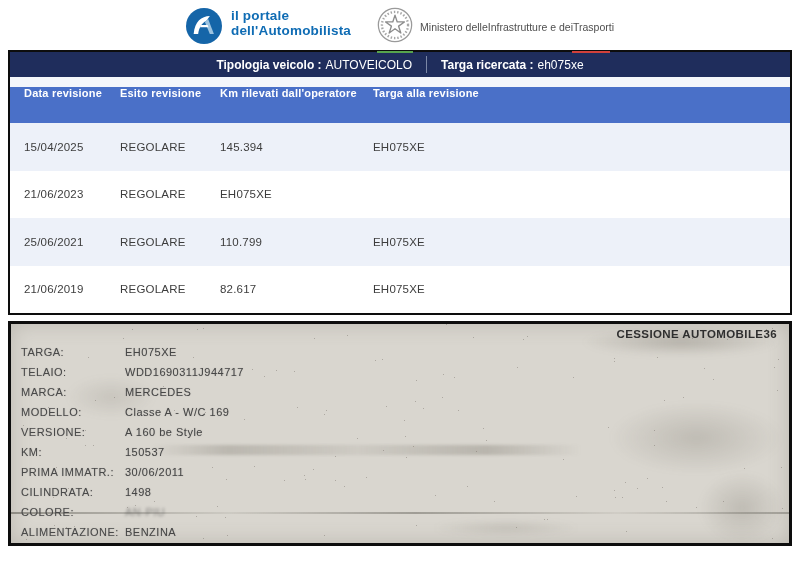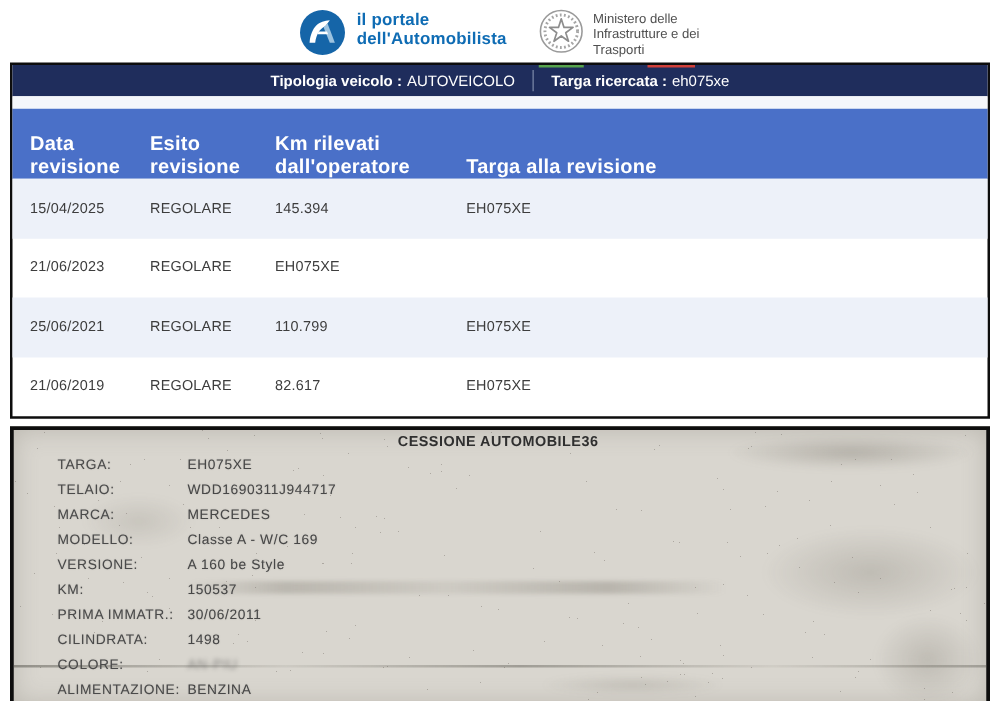--- a/index.html
+++ b/index.html
@@ -7,50 +7,50 @@
               font-family:"Liberation Sans", sans-serif; }
 
   
   .site-header { height:50px; padding-top:5px; display:flex;
                  justify-content:center; align-items:flex-start; gap:26px; }
   .portal-logo { display:flex; gap:9px; padding-top:3px; }
   .portal-text { display:flex; flex-direction:column; color:#0f6cb4;
                  font-weight:bold; font-size:13.5px; line-height:15px; letter-spacing:.2px; }
   .ministry-logo { display:flex; flex-direction:column; padding-top:2px; }
   .ministry-row { display:flex; align-items:center; gap:7px; }
-  .ministry-text { display:flex; flex-direction:column; color:#4f4f4f;
+  .ministry-text { display:flex; flex-direction:row; color:#4f4f4f;
                    font-size:10.5px; line-height:12.5px; }
   .flag-underline { position:relative; height:2px; margin-top:4px; width:100%; }
   .flag-underline .seg-green { position:absolute; left:0; top:0; width:36px; height:2px; background:#57a44d; }
   .flag-underline .seg-red   { position:absolute; right:4px; top:0; width:38px; height:2px; background:#d2403a; }
 
   
   .results-panel { margin:0 8px; border:2px solid #0d0d0d; background:#ffffff; }
   .query-bar { height:25px; background:#1f2d5c; color:#ffffff; display:flex;
                justify-content:center; align-items:center; gap:14px; font-size:12px; }
   .query-item .lbl { font-weight:bold; }
   .query-item .val { font-weight:normal; margin-left:4px;margin-top:47px; }
   .query-divider { width:1px; height:17px; background:#7b87a6; }
   .panel-gap { height:10px; background:#f4f6fb; }
 
-  .thead { display:flex; align-items:flex-end; height:56px; background:#4a70c8;
-           color:#ffffff; font-size:16px; font-weight:bold; padding-left:14px; letter-spacing:.2px; }
+  .thead { display:flex; align-items:flex-start; height:36px; background:#4a70c8;
+           color:#ffffff; font-size:11px; font-weight:bold; padding-left:14px; letter-spacing:.2px; }
   .trow  { display:flex; align-items:center; height:47.5px; font-size:11.5px;
            color:#3d3d3d; padding-left:14px; letter-spacing:.2px; }
   .trow.alt { background:#edf1f9; }
   .c1 { width:96px; } .c2 { width:100px; } .c3 { width:153px; } .c4 { flex:1; }
 
   
   .doc-panel { position:relative; margin:6px 8px 0; height:225px;
                border:3px solid #0d0d0d; background:#d9d6cf; overflow:hidden;
                box-shadow: inset 0 0 20px rgba(120,115,105,.30); }
-  .doc-title-row { position:relative; z-index:3; display:flex; justify-content:center;
+  .doc-title-row { position:relative; z-index:3; display:flex; justify-content:flex-end;
                    padding:4px 12px 0 9px; font-size:11.5px; font-weight:bold; color:#2f2f2f;
                    letter-spacing:.4px; filter:blur(.3px); }
-  .doc-fields { position:relative; z-index:3; margin-top:2px; padding-left:35px; }
+  .doc-fields { position:relative; z-index:3; margin-top:2px; padding-left:10px; }
   .doc-row { display:flex; align-items:center; height:20px; }
   .doc-label { min-width:104px; font-size:11px; color:#4a4a4a; letter-spacing:.5px;
                filter:blur(.3px); text-shadow:0 0 1px rgba(80,80,80,.35); }
   .doc-value { font-size:11px; color:#474747; letter-spacing:.5px;
                filter:blur(.3px); text-shadow:0 0 1px rgba(80,80,80,.35); }
   .doc-value.illegible { filter:blur(1.6px); opacity:.5; }
 
   .grain { position:absolute; left:0; top:0; z-index:1; pointer-events:none; }
   .blob { position:absolute; z-index:2; pointer-events:none; filter:blur(3px); }
   .blob.b1 { left:570px; top:4px;   width:200px; height:28px; background:radial-gradient(ellipse, rgba(100,95,85,.30), transparent 70%); }

